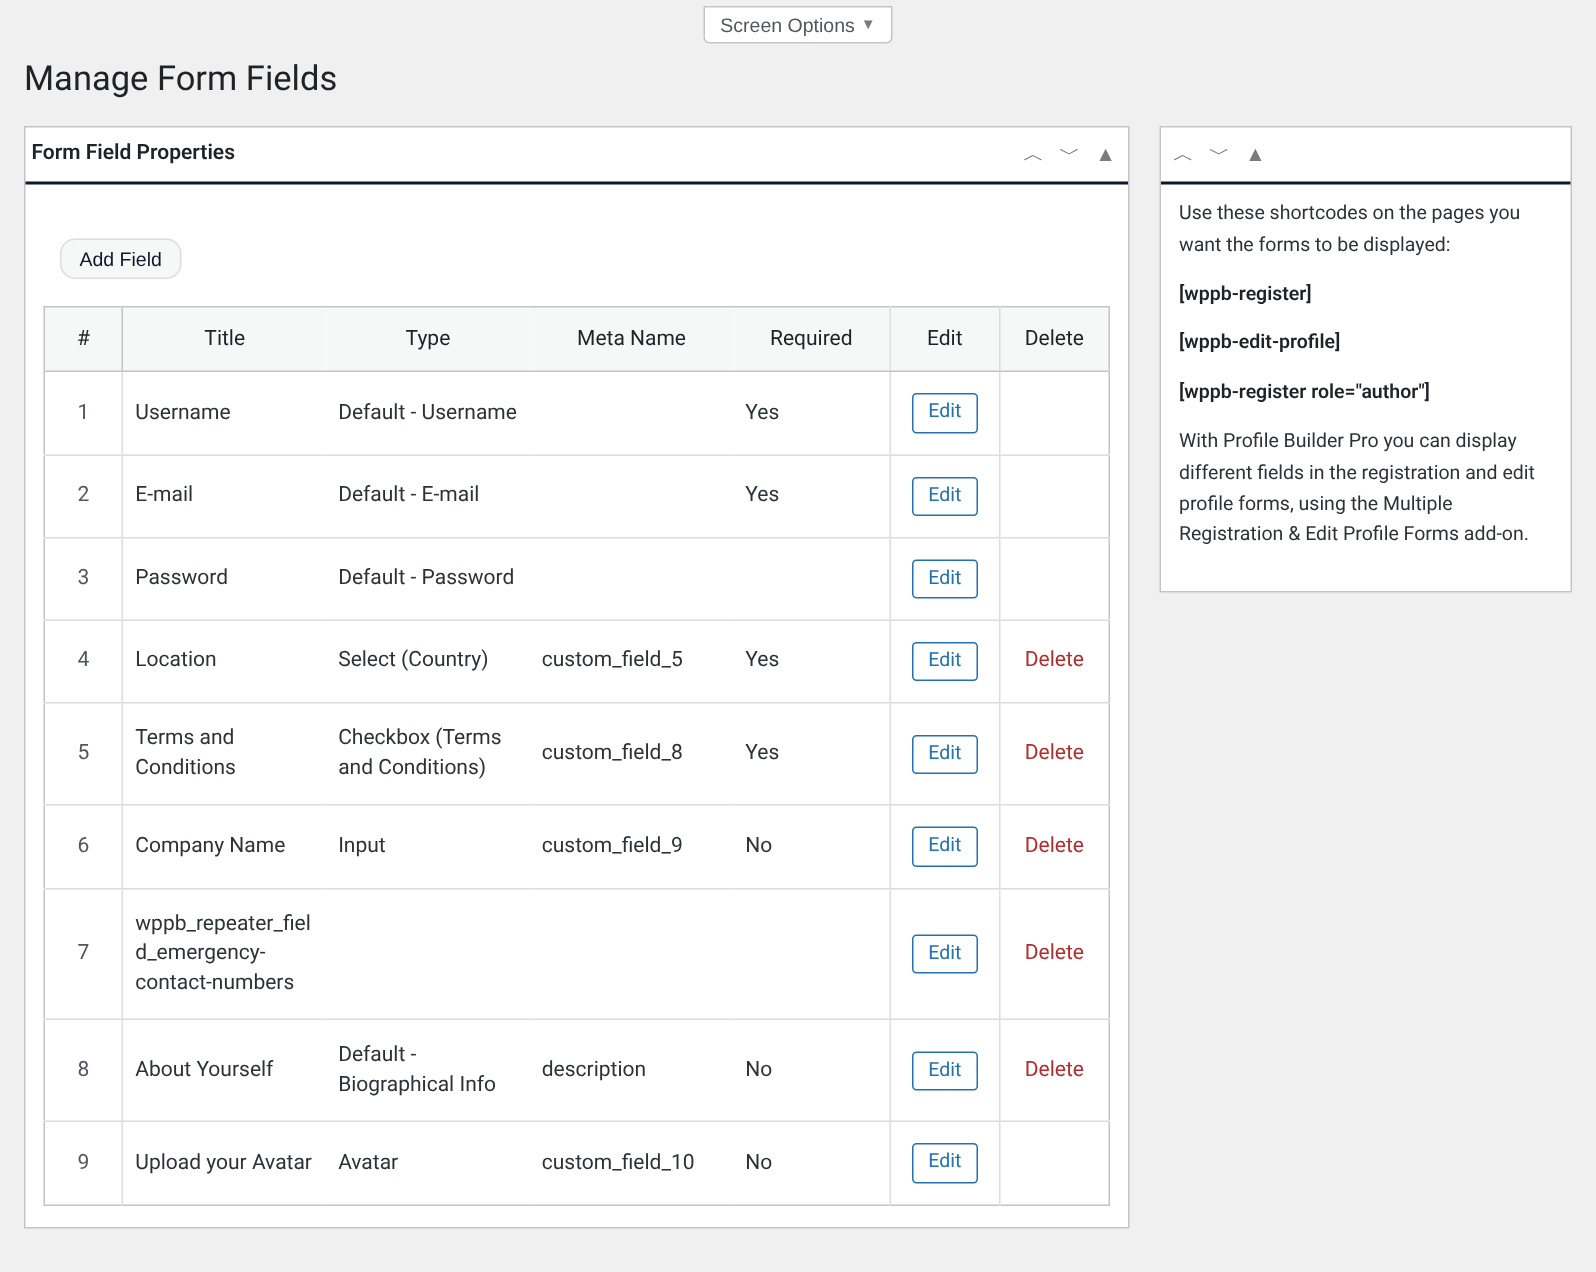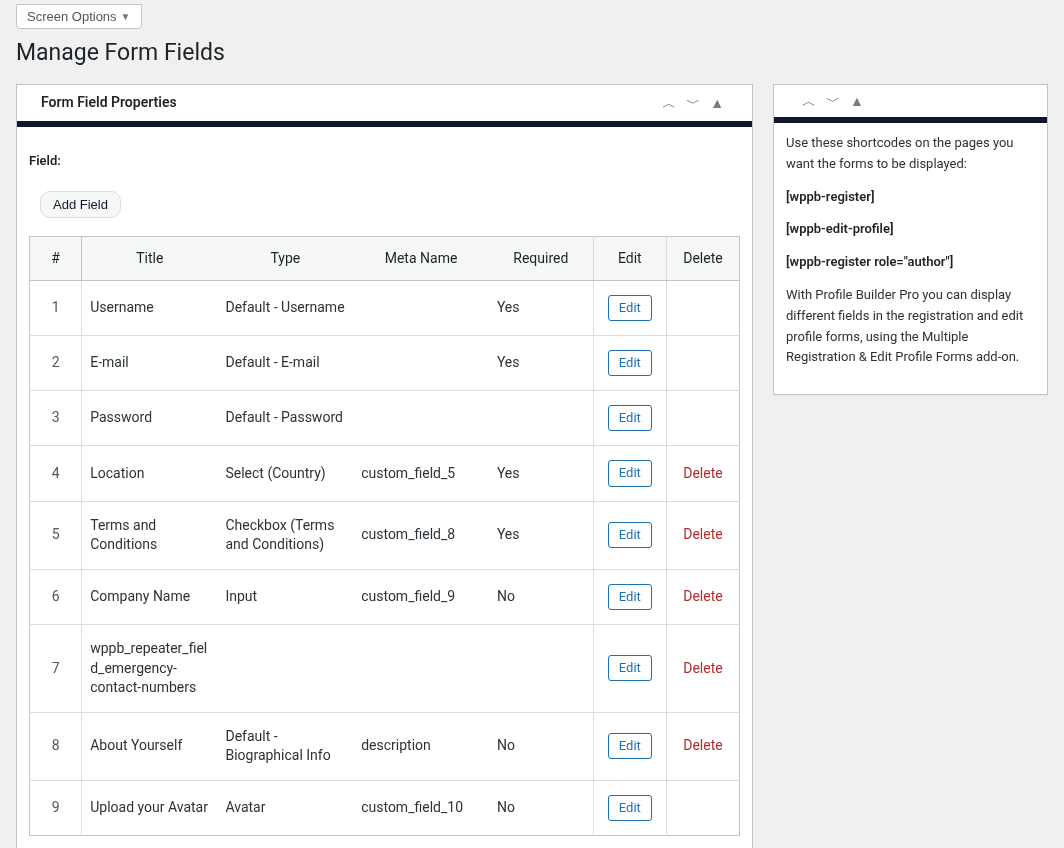--- a/index.html
+++ b/index.html
@@ -8,21 +8,21 @@
       background: #f0f0f1;
       color: #1d2327;
       font-size: 13px;
       padding: 0;
       width: 1064px;
       height: 848px;
       overflow: hidden;
     }
     .top-bar {
       display: flex;
-      justify-content: flex-start;
+      justify-content: center;
       padding: 4px 16px 0 16px;
     }
     .screen-options-btn {
       background: #fff;
       border: 1px solid #c3c4c7;
       border-radius: 0 0 4px 4px;
       padding: 4px 10px;
       font-size: 13px;
       color: #50575e;
       cursor: pointer;
@@ -51,22 +51,22 @@
     .postbox {
       background: #fff;
       border: 1px solid #c3c4c7;
       box-shadow: 0 1px 1px rgba(0,0,0,0.04);
       margin-bottom: 20px;
     }
     .postbox-header {
       display: flex;
       align-items: center;
       justify-content: space-between;
-      border-bottom: 6px solid #0f172a;
-      padding: 0 24px;
+      border-bottom: 2px solid #0f172a;
+      padding: 0 4px;
       min-height: 38px;
     }
     .postbox-header h2 {
       font-size: 14px;
       font-weight: 600;
       color: #1d2327;
       line-height: 1.4;
       padding: 8px 0;
     }
     .postbox-controls {
@@ -225,21 +225,20 @@
       <div class="postbox-header">
         <h2>Form Field Properties</h2>
         <div class="postbox-controls">
           <span>︿</span>
           <span>﹀</span>
           <span>▲</span>
         </div>
       </div>
       <div class="inside">
         <div class="field-row">
-          <div class="field-label">Field:</div>
           <div class="field-control">
           </div>
         </div>
         <button class="add-field-btn">Add Field</button>
 
         <table class="fields">
           <thead>
             <tr>
               <th>#</th>
               <th style="width:130px">Title</th>

